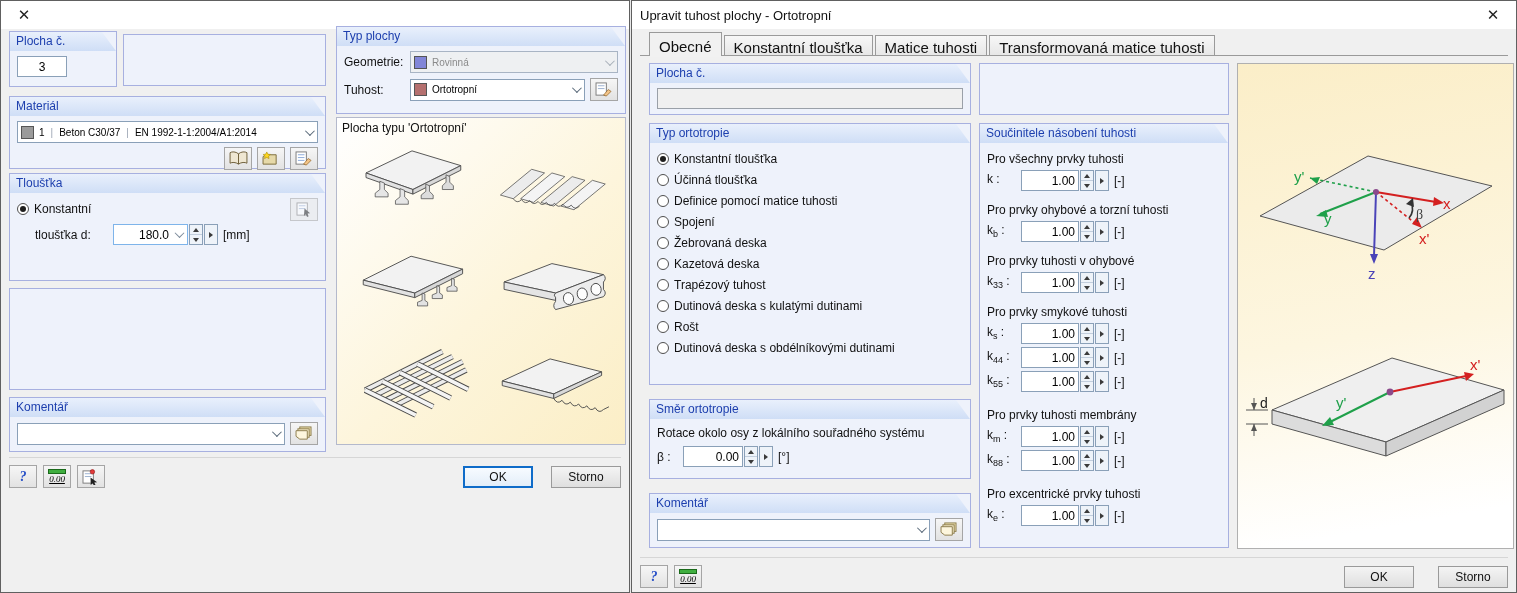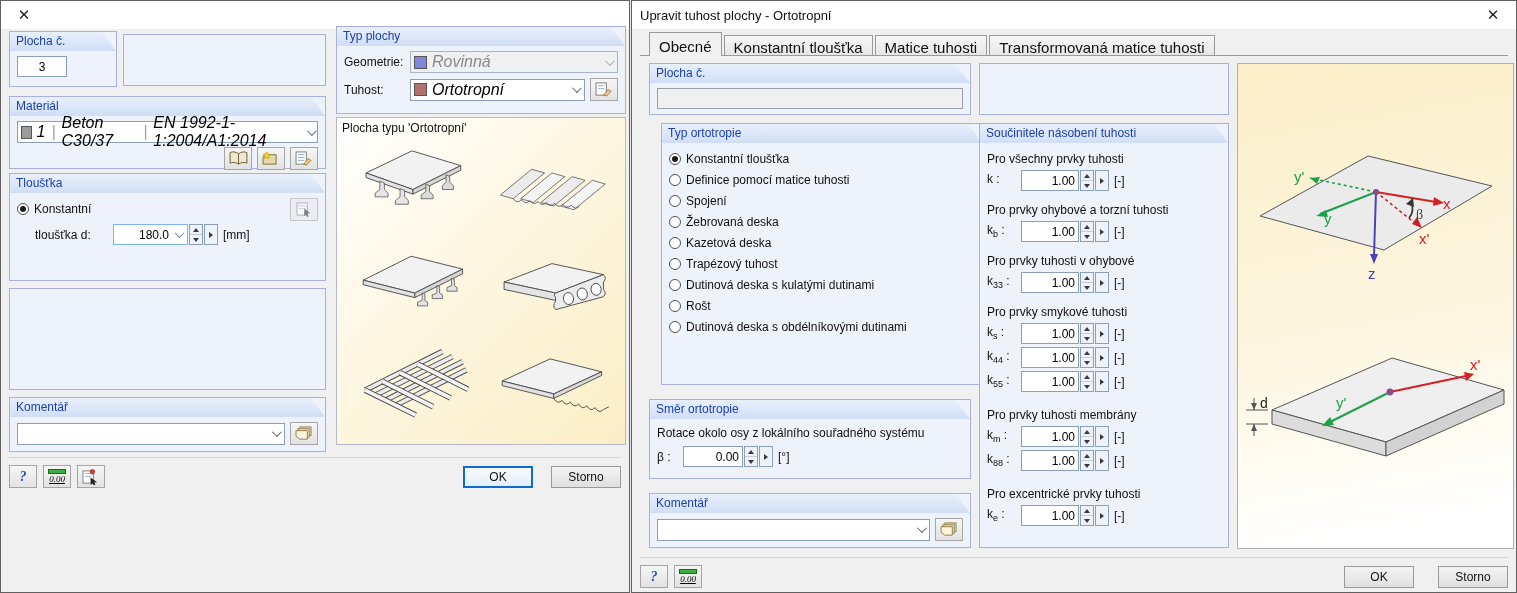--- a/index.html
+++ b/index.html
@@ -43,21 +43,21 @@
   .sym sub { font-size:9px; }
 
   
   .radio { display:flex; align-items:center; gap:5px; height:21px; font-size:12px; color:#111; }
   .rdot { width:12px; height:12px; min-width:12px; border-radius:50%; border:1px solid #4f4f4f; background:#fff; position:relative; }
   .radio.sel .rdot::after { content:""; position:absolute; inset:2px; background:#1d1d1d; border-radius:50%; }
   .radio.dis .rdot { border-color:#aeaeae; }
   .radio.dis { color:#9a9a9a; }
 
   
-  .combo { display:flex; align-items:center; height:22px; border:1px solid #8aa0b8; background:#fff; padding-left:3px; font-size:16px;font-style:italic; }
+  .combo { display:flex; align-items:center; height:22px; border:1px solid #8aa0b8; background:#fff; padding-left:3px; font-size:10px; }
   .combo.dis { background:#eef0f2; color:#8a8a8a; border-color:#a8b4c4; }
   .combo .grow { flex:1; }
   .cchev { width:17px; align-self:stretch; display:flex; align-items:center; justify-content:center; }
   .cchev::before { content:""; width:6px; height:6px; border-right:1px solid #5a6a7a; border-bottom:1px solid #5a6a7a; transform:rotate(45deg) translateY(-2px); }
   .combo.dis .cchev::before { border-color:#a8b0ba; }
   .swatch { width:13px; height:13px; border:1px solid #555; margin-right:5px; }
   .vbar { color:#9aa4b2; margin:0 6px; }
 
   
   .btn { min-width:70px; height:22px; background:linear-gradient(#f4f4f4,#dfdfdf); border:1px solid #9a9a9a; font:12px "Liberation Sans",sans-serif; color:#111; display:inline-flex; align-items:center; justify-content:center; }
@@ -331,26 +331,30 @@
       <span class="tab">Transformovaná matice tuhosti</span>
     </div>
 
     <div class="grp" style="left:17px; top:62px; width:322px; height:52px;">
       <div class="grp-h">Plocha č.</div>
       <div class="grp-b">
         <input class="plain" style="width: 306px;" disabled="" value="">
       </div>
     </div>
 
-    <div class="grp" style="left:29px; top:122px; width:322px; height:262px;">
+    <div class="grp" style="left:17px; top:122px; width:322px; height:262px;">
       <div class="grp-h">Typ ortotropie</div>
       <div class="grp-b">
         <label class="radio sel">
             <span class="rdot"></span>
             <span>Konstantní tloušťka</span>
+          </label>
+        <label class="radio">
+            <span class="rdot"></span>
+            <span>Účinná tloušťka</span>
           </label>
         <label class="radio">
             <span class="rdot"></span>
             <span>Definice pomocí matice tuhosti</span>
           </label>
         <label class="radio">
             <span class="rdot"></span>
             <span>Spojení</span>
           </label>
         <label class="radio">

